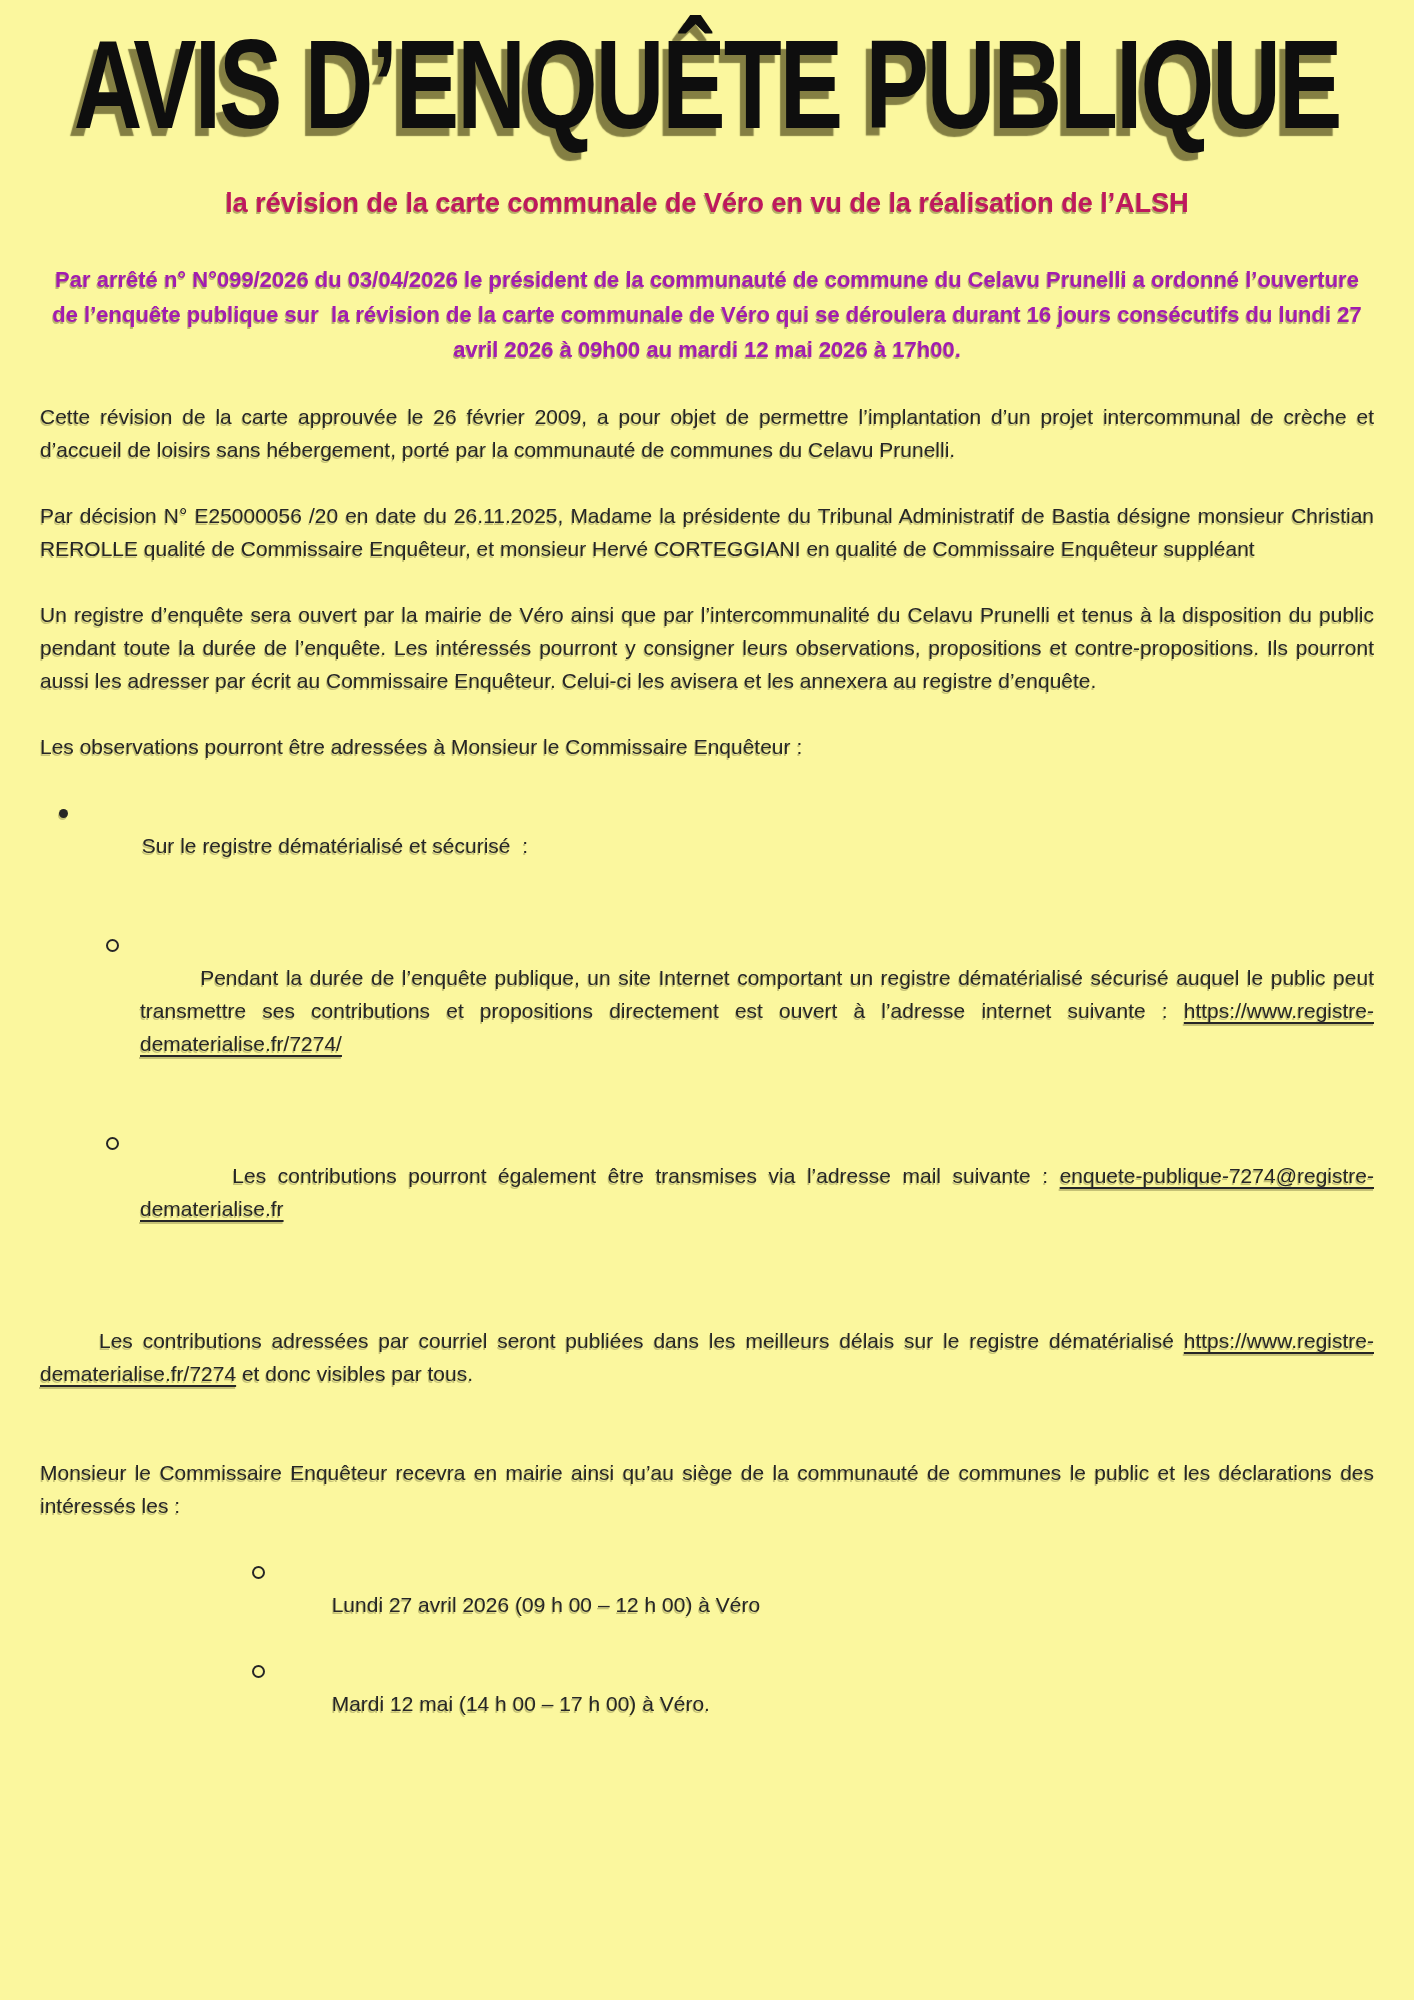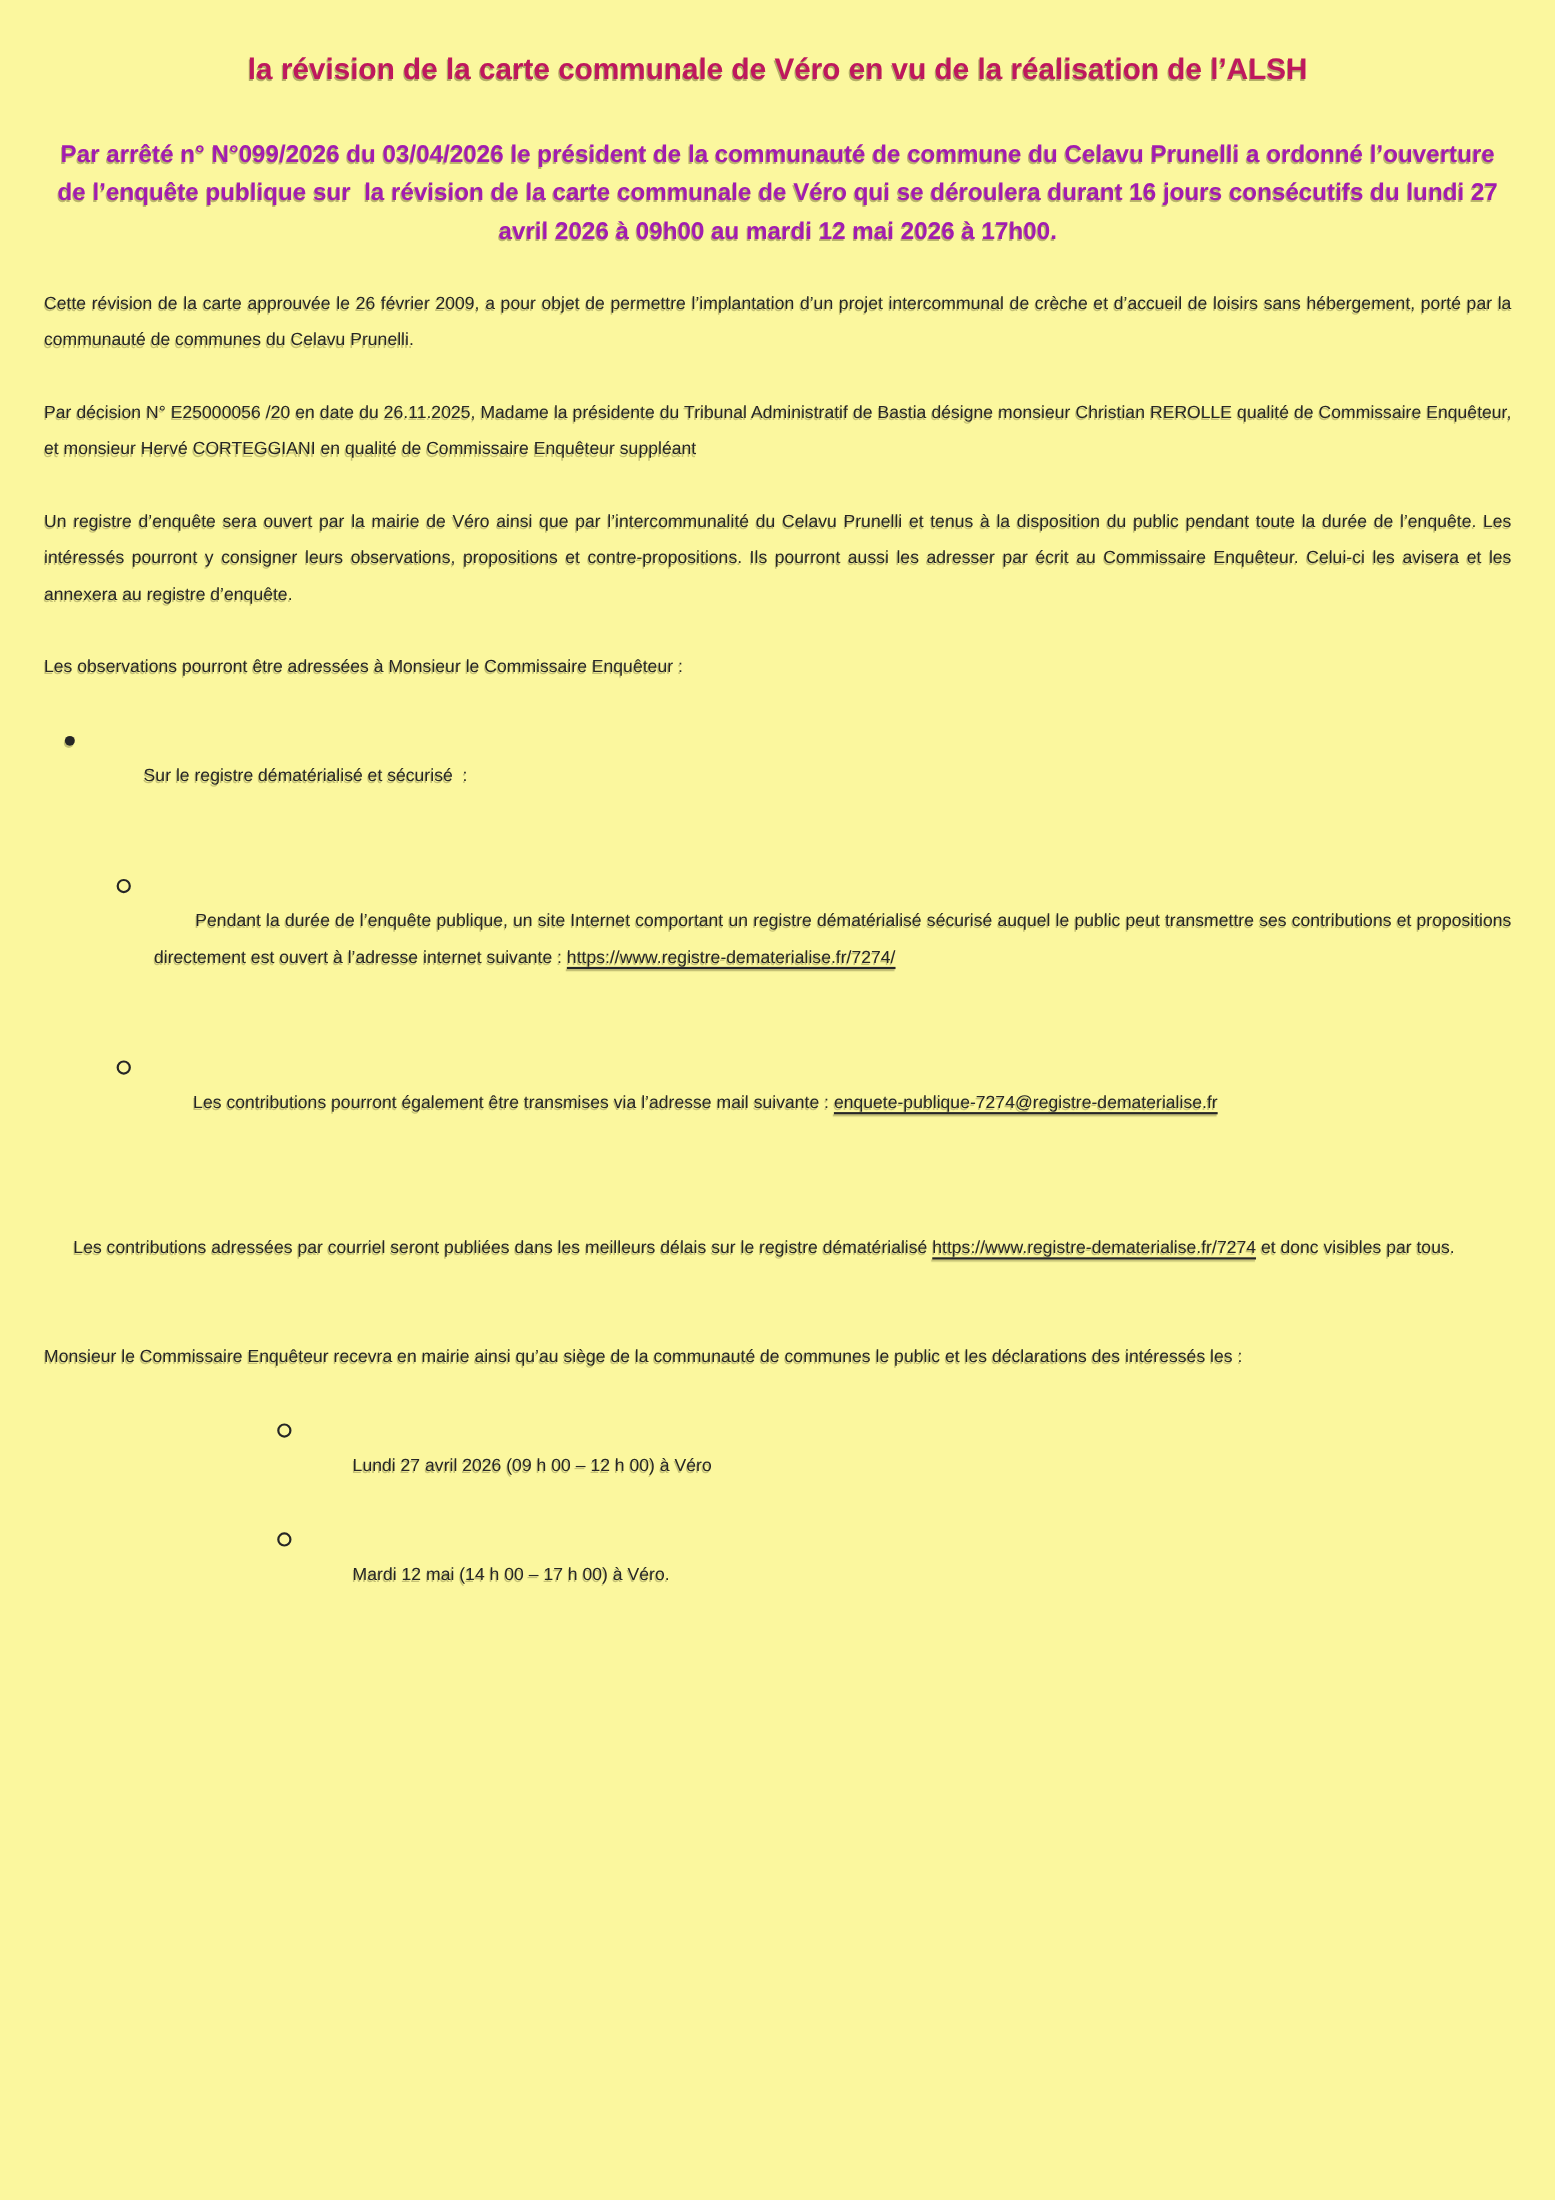--- a/index.html
+++ b/index.html
@@ -58,21 +58,21 @@
     font-size: 22px;
     line-height: 35px;
     font-weight: 700;
     color: #a21caf;
     white-space: pre-wrap;
     text-shadow: -1px 2px 0 rgba(120, 116, 58, 0.5);
   }
 
   
   .body-text {
-    font-size: 16px;
+    font-size: 21px;
     line-height: 33px;
     color: #262626;
     text-shadow: -1px 2px 0 rgba(125, 122, 62, 0.42);
   }
   p.para {
     margin: 33px 0 0 0;
     text-align: justify;
     white-space: pre-wrap;
   }
   p.para.no-justify {
@@ -147,20 +147,23 @@
     text-underline-offset: 4px;
     cursor: pointer;
     overflow-wrap: break-word;
   }
 </style>
 </head>
 <body style="background: rgb(251, 247, 158); color: rgb(38, 38, 38);">
 
 <div class="page">
 
+  <div class="title-wrap">
+    <h1 class="notice-title">AVIS D’ENQUÊTE PUBLIQUE</h1>
+  </div>
 
   <h2 class="notice-subtitle">la révision de la carte communale de Véro en vu de la réalisation de l’ALSH</h2>
 
   <p class="intro">Par arrêté n° N°099/2026 du 03/04/2026 le président de la communauté de commune du Celavu Prunelli a ordonné l’ouverture de l’enquête publique sur  la révision de la carte communale de Véro qui se déroulera durant 16 jours consécutifs du lundi 27 avril 2026 à 09h00 au mardi 12 mai 2026 à 17h00.</p>
 
   <div class="body-text">
 
     <p class="para">Cette révision de la carte approuvée le 26 février 2009, a pour objet de permettre l’implantation d’un projet intercommunal de crèche et d’accueil de loisirs sans hébergement, porté par la communauté de communes du Celavu Prunelli.</p>
 
     <p class="para">Par décision N° E25000056 /20 en date du 26.11.2025, Madame la présidente du Tribunal Administratif de Bastia désigne monsieur Christian REROLLE qualité de Commissaire Enquêteur, et monsieur Hervé CORTEGGIANI en qualité de Commissaire Enquêteur suppléant</p>

